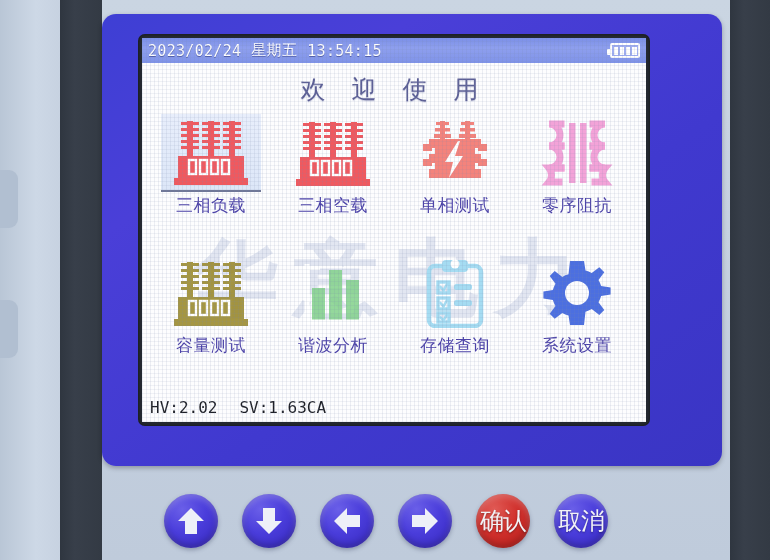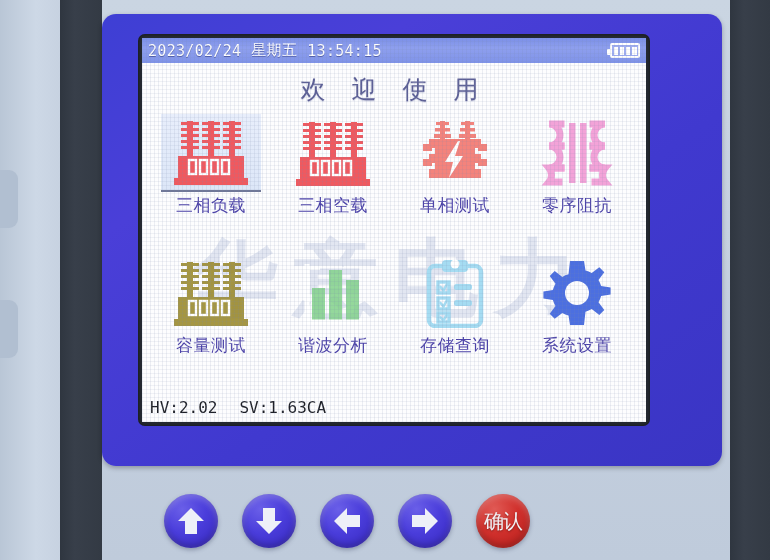--- a/index.html
+++ b/index.html
@@ -194,21 +194,21 @@
     display: flex; align-items: center; justify-content: center;
     box-shadow: 0 2px 4px rgba(40,50,80,.35),
                 inset 0 -3px 6px rgba(0,0,0,.22),
                 inset 0 3px 6px rgba(255,255,255,.28);
     flex: 0 0 auto;
   }
   .key.blue { background: radial-gradient(circle at 34% 28%, #6a5fe8 0%, #4a3ddb 45%, #3526bb 100%); }
   .key.red  { background: radial-gradient(circle at 34% 28%, #e05a55 0%, #d0302c 45%, #b01c1a 100%); }
   .key .ktext {
     color: #f2f2f6;
-    font-size: 20px;
+    font-size: 24px;
     font-family: "DejaVu Sans", sans-serif;
     letter-spacing: -1px;
     text-shadow: 0 1px 2px rgba(0,0,0,.35);
   }
   .key svg { display: block; }
 </style>
 </head>
 <body>
 
 <div id="device">
@@ -505,16 +505,19 @@
     <div class="key blue">
       <svg width="30" height="30" viewBox="0 0 30 30">
         <polygon points="28,15 15,28 15,21 2,21 2,9 15,9 15,2" fill="#eef0f8"></polygon>
       </svg>
     </div>
 
     <div class="key red">
       <span class="ktext">确认</span>
     </div>
 
+    <div class="key blue">
+      <span class="ktext">取消</span>
+    </div>
 
   </div>
 
 </div>
 
 </body></html>

